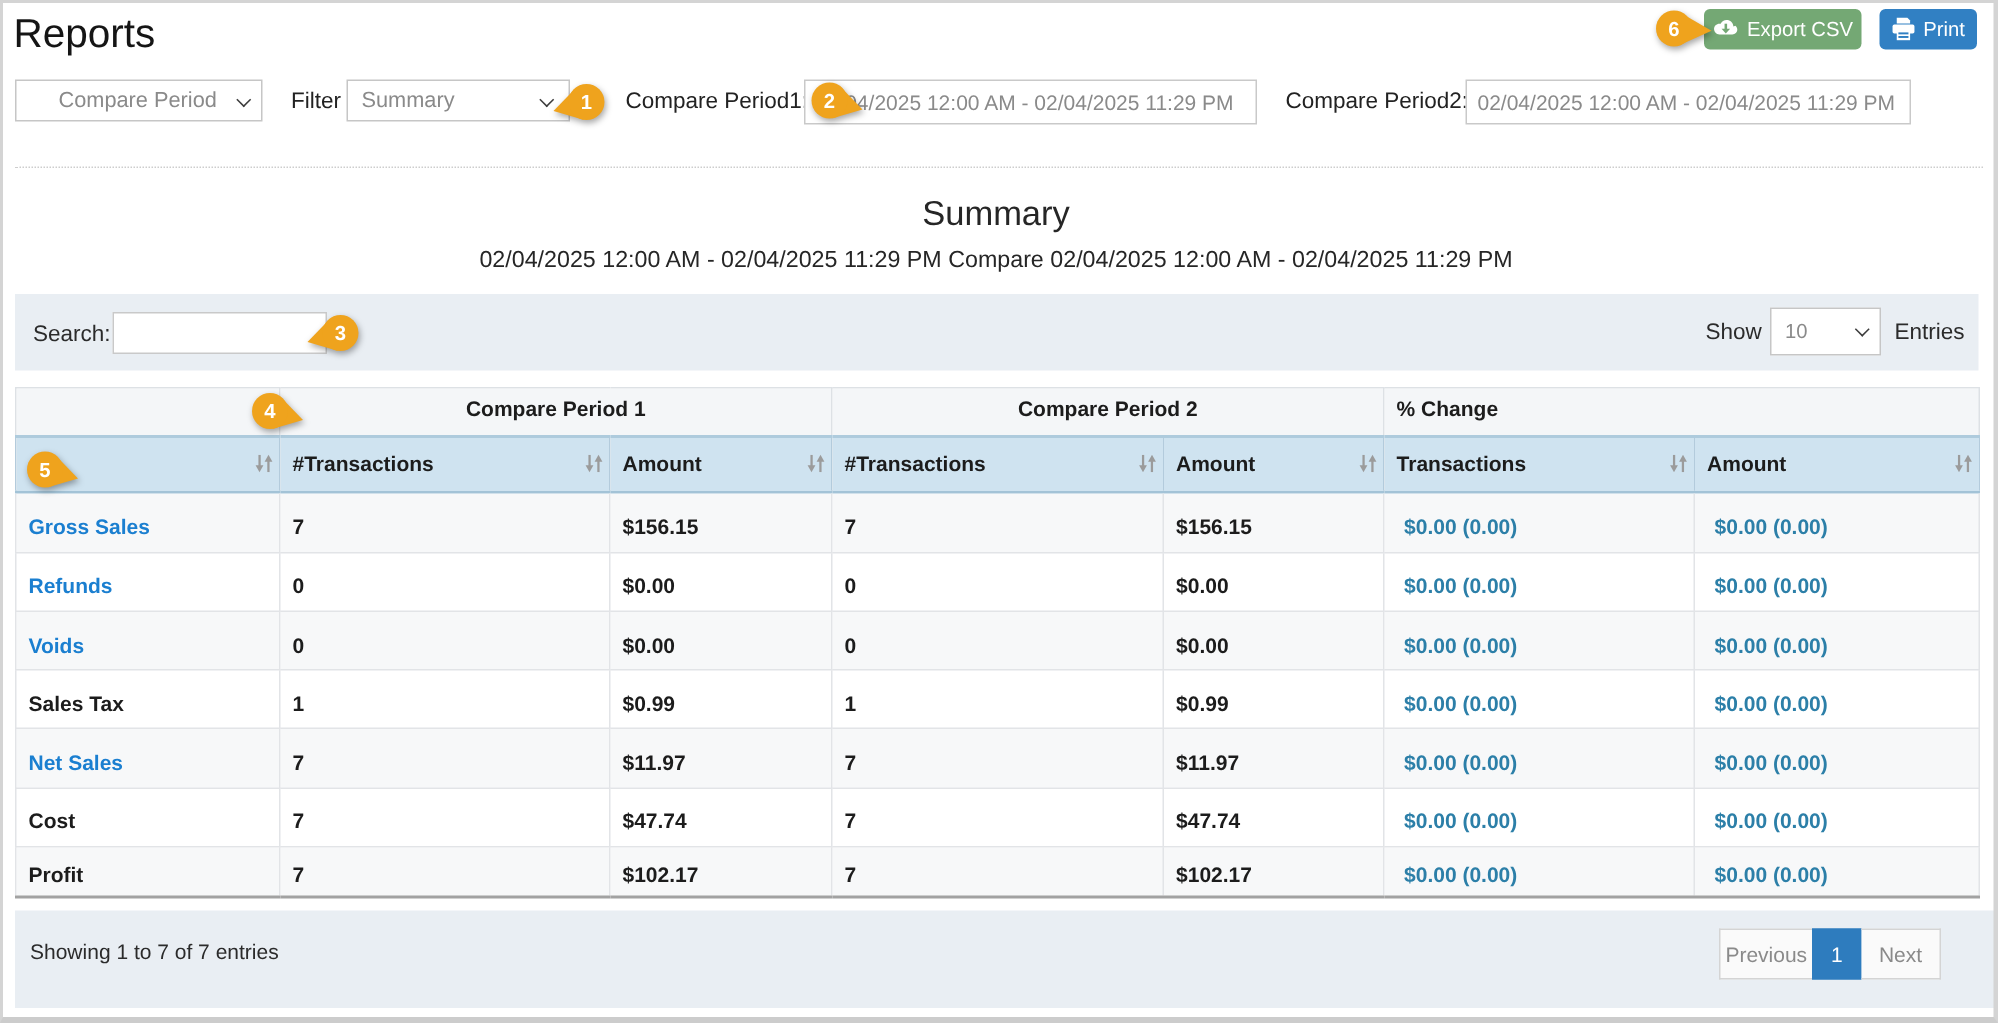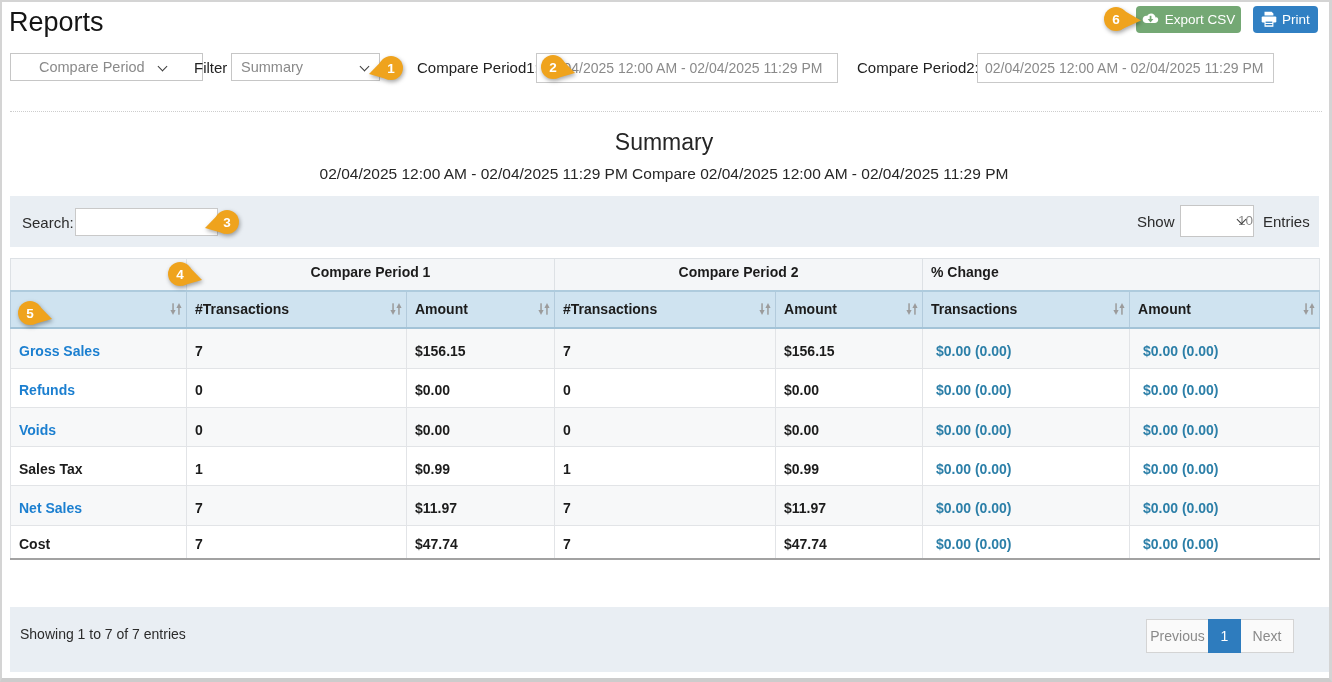--- a/index.html
+++ b/index.html
@@ -24,21 +24,21 @@
        transform:rotate(45deg);}
   .lbl{position:absolute;font-size:15px;color:#222;}
   .inp{position:absolute;box-sizing:border-box;height:30px;background:#fff;border:1px solid #c9c9c9;
        font-size:14px;color:#8a8a8a;line-height:28px;padding-left:7px;white-space:nowrap;overflow:hidden;}
   #divider{left:10px;top:111px;width:1312px;border-top:1px dotted #cdcdcd;}
   
   #sumhead{left:0;top:129px;width:1328px;text-align:center;font-size:23px;color:#262626;}
   #sumsub{left:0;top:165px;width:1328px;text-align:center;font-size:15.5px;color:#262626;}
   
   .panel{position:absolute;left:10px;width:1309px;background:#e9eef3;}
-  #toolbar{top:196px;height:51px;text-align:right;}
+  #toolbar{top:196px;height:51px;}
   #footer{top:607px;height:65px;padding-left:48px;}
   
   table{position:absolute;left:10px;top:258px;width:1309px;border-collapse:collapse;table-layout:fixed;
         font-size:14px;}
   th,td{box-sizing:border-box;padding:0 0 0 8px;font-weight:bold;color:#1c1c1c;text-align:left;
         overflow:hidden;white-space:nowrap;}
   tr.grp th{height:32px;background:#f4f6f8;border:1px solid #dde1e5;padding-bottom:4px;}
   tr.grp th.ctr{text-align:center;padding-left:0;}
   tr.cols th{height:37px;background:#cfe3f0;border-left:1px solid #b3cbdc;border-right:1px solid #b3cbdc;
         border-top:2px solid #aecbdd;border-bottom:2px solid #a3c3d7;position:relative;}
@@ -81,21 +81,21 @@
   <svg width="16" height="17" viewBox="0 0 16 17" style="margin-right:5px;">
     <path fill="#fff" d="M3.5 0.8 L10.6 0.8 L12.4 2.6 L12.4 4.6 L3.5 4.6 Z"></path>
     <rect x="0.7" y="5.4" width="14.6" height="6.0" rx="1.2" fill="#fff"></rect>
     <rect x="3.5" y="9.2" width="8.9" height="6.6" fill="#fff"></rect>
     <rect x="4.6" y="10.6" width="6.7" height="1.3" fill="#3180c3"></rect>
     <rect x="4.6" y="13.0" width="6.7" height="1.3" fill="#3180c3"></rect>
   </svg>
   Print
 </div>
 
-<div class="sel" style="left:10px;top:53px;width:193px;padding-left:28px;">Compare Period</div>
+<div class="sel" style="left:10px;top:53px;width:165px;padding-left:28px;">Compare Period</div>
 <div class="chev" style="left:159px;top:63px;"></div>
 <div class="lbl" style="left:194px;top:59px;">Filter</div>
 <div class="sel" style="left:231px;top:53px;width:149px;">Summary</div>
 <div class="chev" style="left:361px;top:63px;"></div>
 <div class="lbl" style="left:417px;top:59px;">Compare Period1:</div>
 <div class="inp" style="left:536px;top:53px;width:302px;">02/04/2025 12:00 AM - 02/04/2025 11:29 PM</div>
 <div class="lbl" style="left:857px;top:59px;">Compare Period2:</div>
 <div class="inp" style="left:977px;top:53px;width:297px;">02/04/2025 12:00 AM - 02/04/2025 11:29 PM</div>
 
 <div class="abs" id="divider"></div>
@@ -238,20 +238,29 @@
       </tr>
     <tr>
         <td>Cost</td>
         <td>7</td>
         <td>$47.74</td>
         <td>7</td>
         <td>$47.74</td>
         <td class="pc">$0.00 (0.00)</td>
         <td class="pc">$0.00 (0.00)</td>
       </tr>
+    <tr>
+        <td>Profit</td>
+        <td>7</td>
+        <td>$102.17</td>
+        <td>7</td>
+        <td>$102.17</td>
+        <td class="pc">$0.00 (0.00)</td>
+        <td class="pc">$0.00 (0.00)</td>
+      </tr>
   </tbody>
 </table>
 
 <div class="panel" id="footer">
   <div id="showing">Showing 1 to 7 of 7 entries</div>
   <div id="pager">
     <div class="pg" id="pg-prev">Previous</div>
     <div class="pg" id="pg-1">1</div>
     <div class="pg" id="pg-next">Next</div>
   </div>

